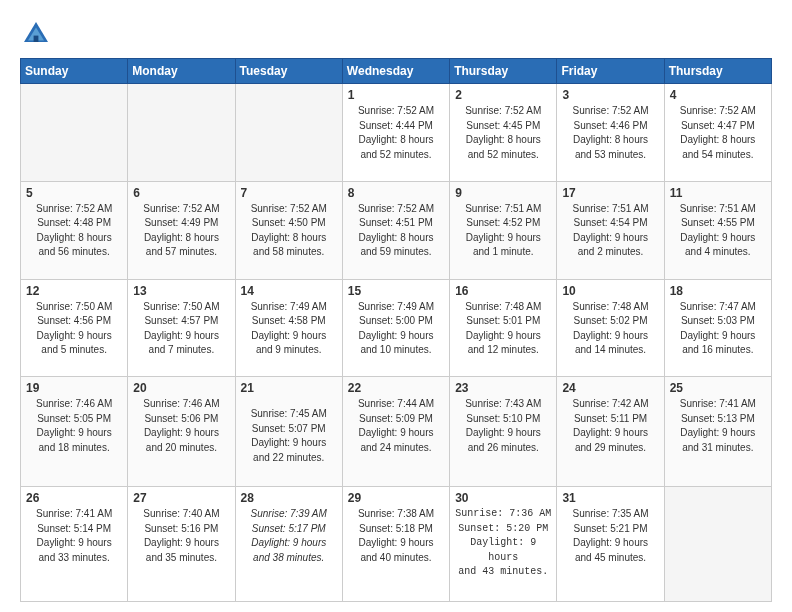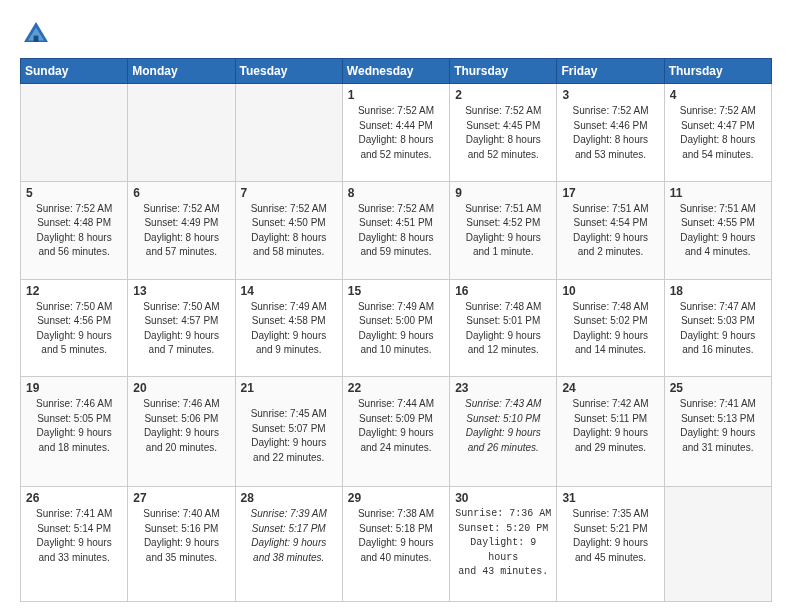--- a/index.html
+++ b/index.html
@@ -297,21 +297,21 @@
           </td>
           <td>
             <span class="day-num">22</span>
             <div class="cell-content" style="white-space: pre-line;">Sunrise: 7:44 AM
 Sunset: 5:09 PM
 Daylight: 9 hours
 and 24 minutes.</div>
           </td>
           <td>
             <span class="day-num">23</span>
-            <div class="cell-content" style="white-space: pre-line; font-style: italic;">Sunrise: 7:43 AM
+            <div class="cell-content" style="white-space: pre-line;">Sunrise: 7:43 AM
 Sunset: 5:10 PM
 Daylight: 9 hours
 and 26 minutes.</div>
           </td>
           <td>
             <span class="day-num">24</span>
             <div class="cell-content" style="white-space: pre-line;">Sunrise: 7:42 AM
 Sunset: 5:11 PM
 Daylight: 9 hours
 and 29 minutes.</div>

